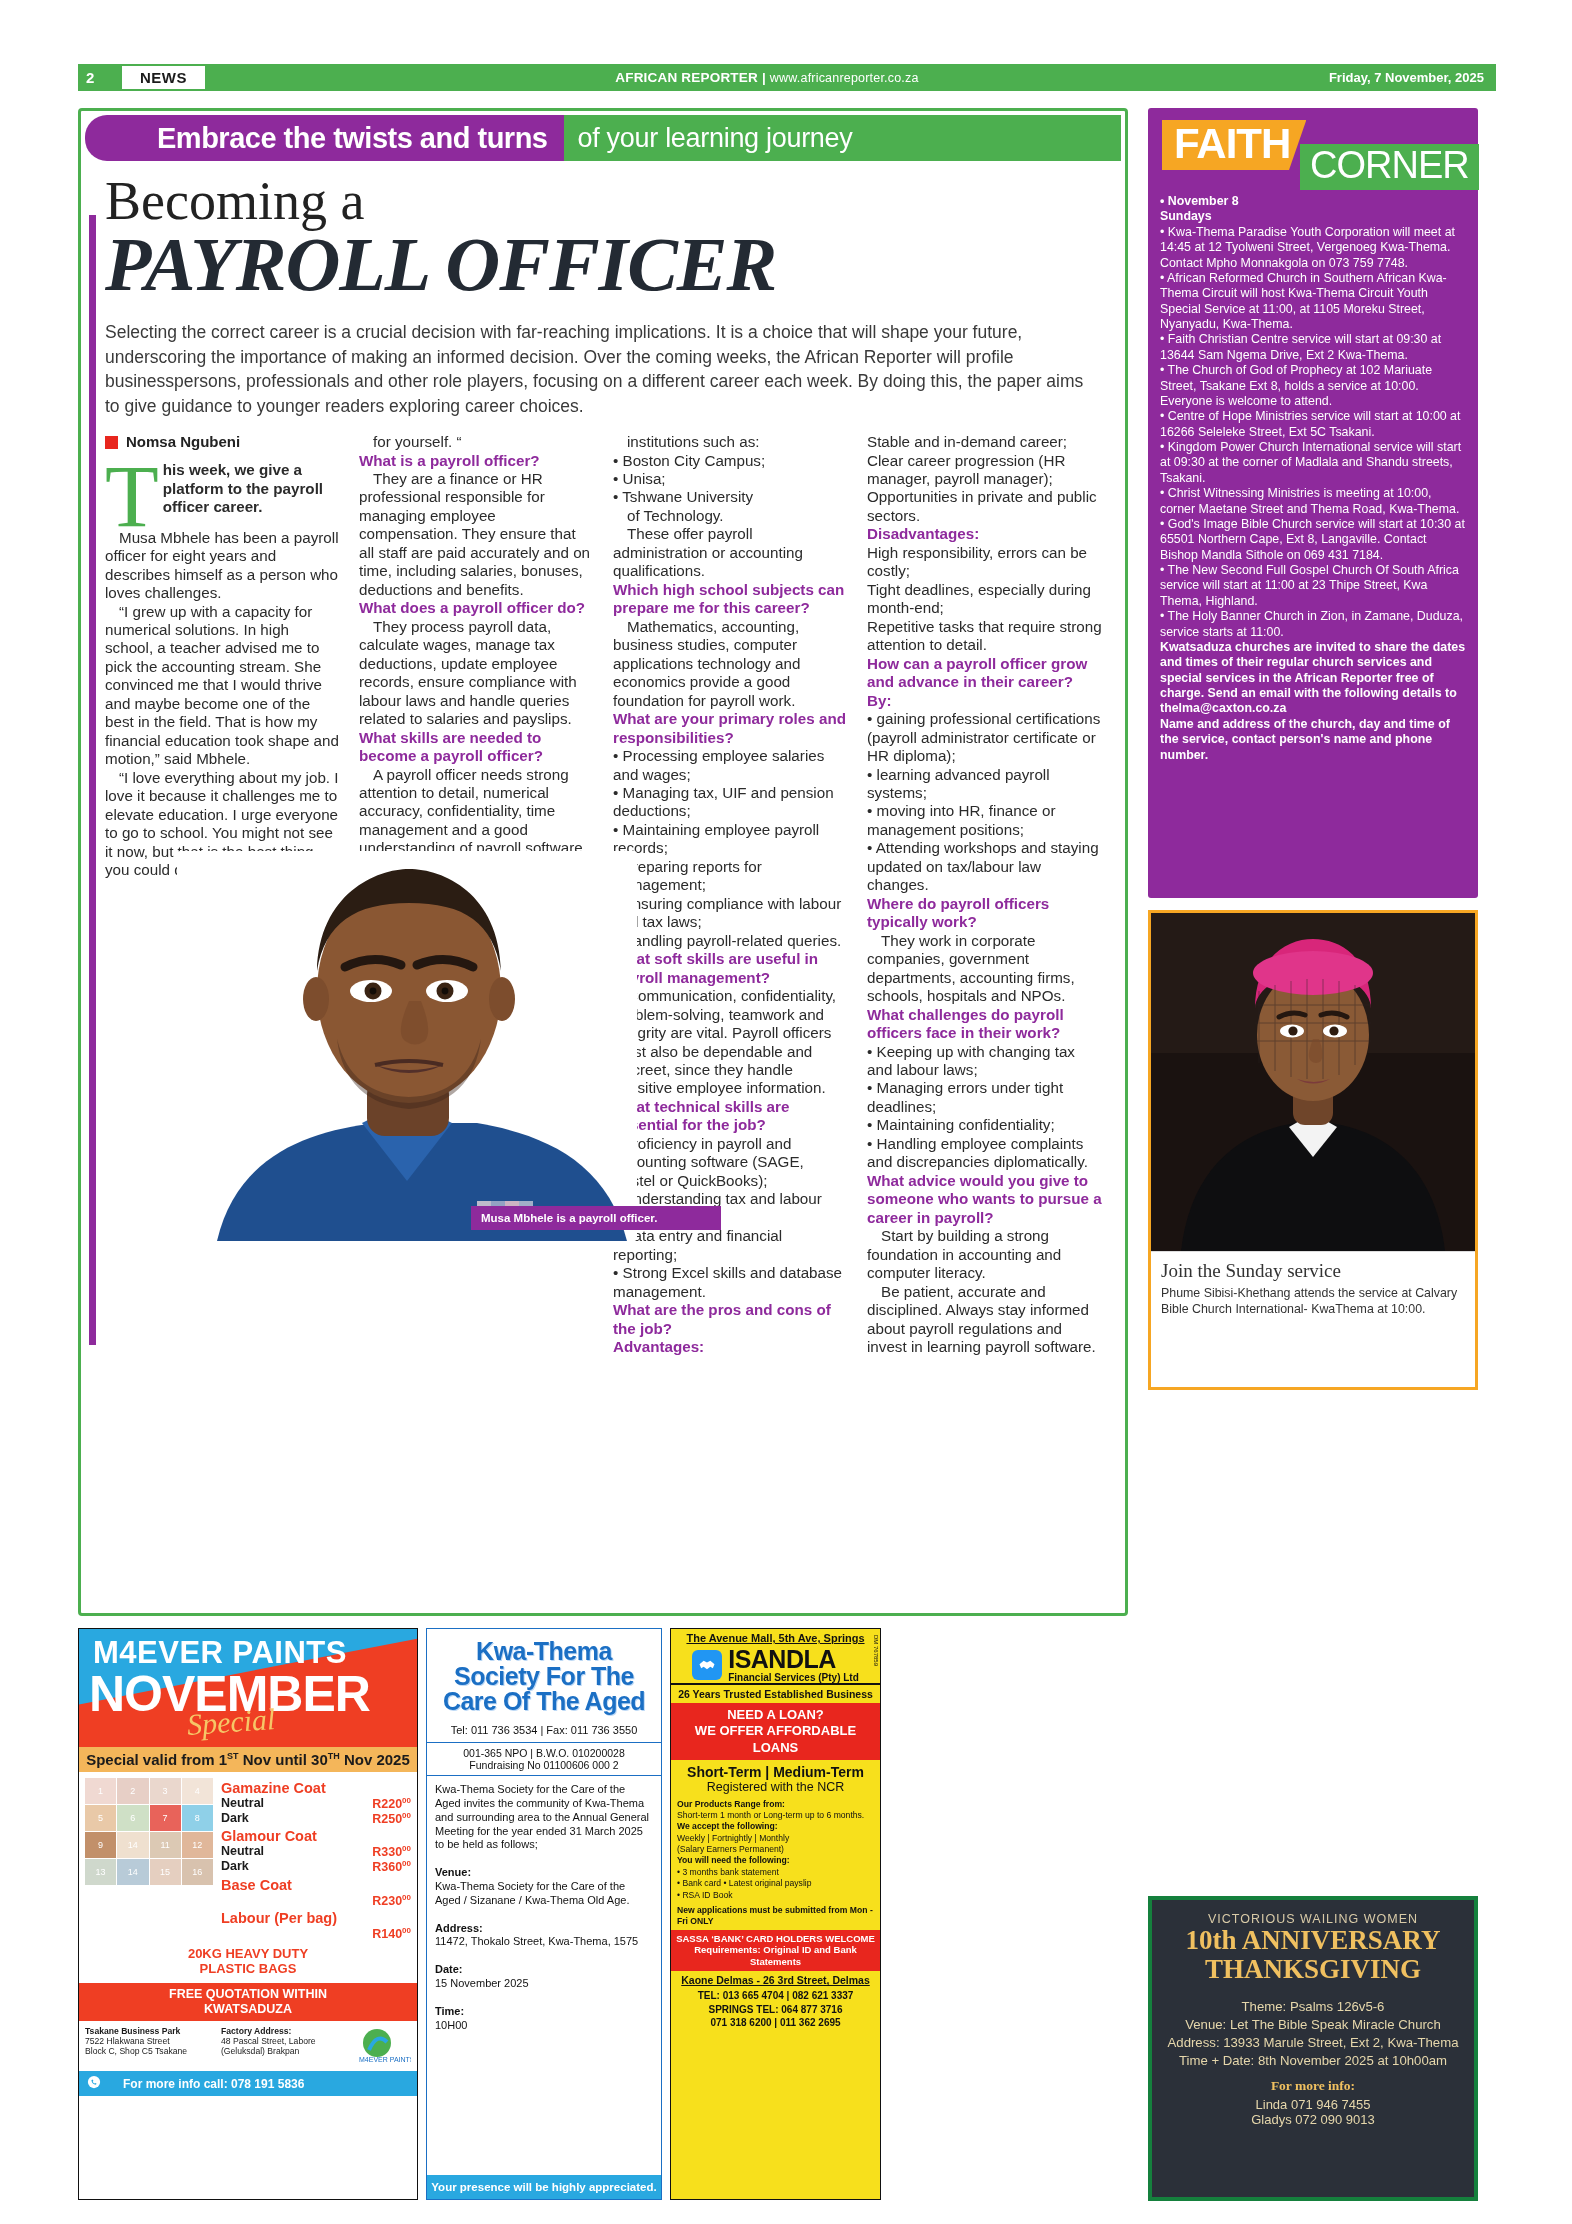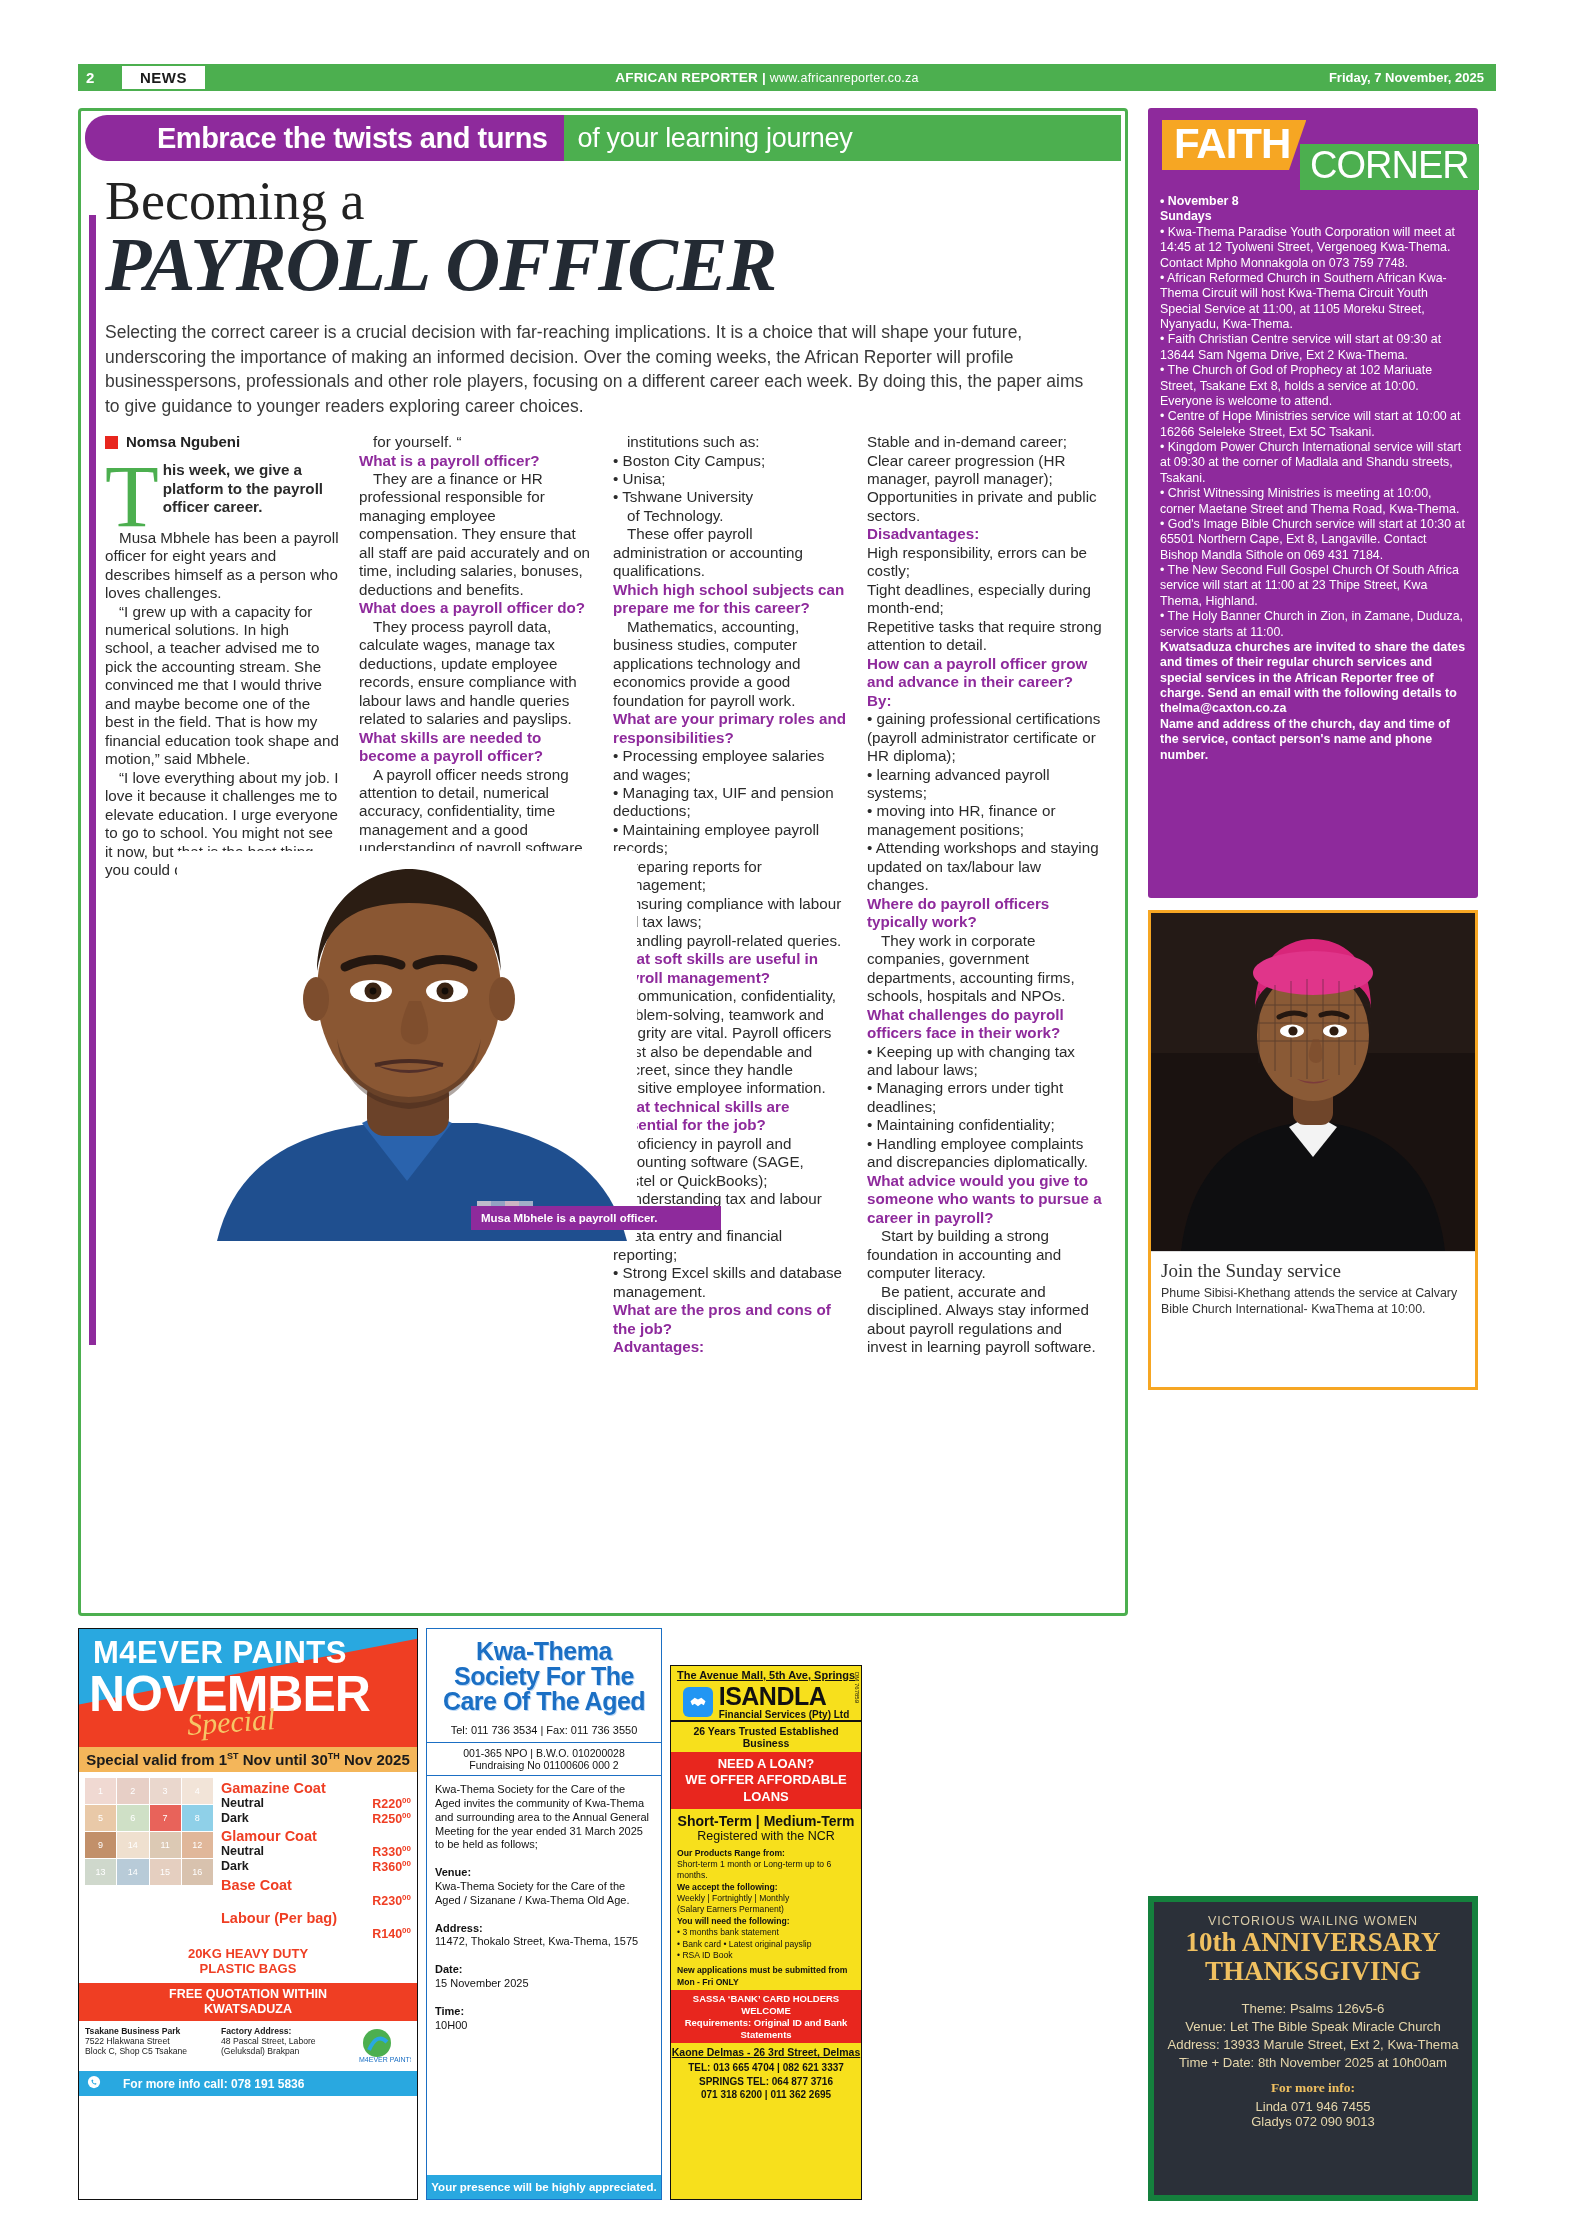--- a/index.html
+++ b/index.html
@@ -114,21 +114,21 @@
   .sunday-img { height: 338px; width: 100%; position: relative; overflow: hidden; background:#1d1410; }
   .sunday-title {
     font-family: "Liberation Serif", serif; font-size: 19px; color: #333;
     padding: 8px 10px 4px 10px; border-top: 1px solid #ddd;
   }
   .sunday-cap { font-size: 12.4px; line-height: 1.28; color: #333; padding: 0 10px 6px 10px; }
 
   
   .anniv {
     position: absolute; left: 1148px; top: 1896px; width: 330px; height: 305px;
-    background: #2b3039; border: 6px solid #15803d; padding: 12px 10px;
+    background: #2b3039; border: 4px solid #15803d; padding: 12px 10px;
     color: #e8c87a; text-align: center;
   }
   .anniv .top { font-size: 12.5px; letter-spacing: 1px; color: #d9cba8; }
   .anniv .big { font-family: "Liberation Serif", serif; font-weight: 700; font-size: 27px; color: #f0c060; line-height: 1.08; }
   .anniv .line { font-size: 13.2px; color: #e6d7ab; margin-top: 3px; }
   .anniv .gap { height: 12px; }
   .anniv .info { font-family:"Liberation Serif",serif; font-weight:700; font-size: 13.5px; color: #f0c060; margin-top: 10px; }
   .anniv .phones { display:flex; justify-content: space-around; font-size: 13px; color: #e6d7ab; margin-top: 3px; flex-direction: column;}
 
   
@@ -172,21 +172,21 @@
     -webkit-text-stroke: 0px; text-shadow: 1px 1px 0 #bcd8f5;
   }
   .aged-tel { text-align:center; font-size:11px; color:#111; padding:6px 4px; }
   .aged-npo { text-align:center; font-size:10.5px; color:#111; border-top:1px solid #1b6fc4; border-bottom:1px solid #1b6fc4; padding:4px; }
   .aged-body { font-size:11px; line-height:1.26; padding:7px 8px; color:#111;}
   .aged-body b { font-weight:700; }
   .aged-foot { position:absolute; left:0; bottom:0; width:100%; background:#29a8e0; color:#fff;
                font-size:11.5px; font-weight:700; text-align:center; padding:6px 0;}
 
   
-  .ad-isandla { width: 192px; background:#f7e01c; border:1px solid #111;margin-top:37px; }
+  .ad-isandla { width: 211px; background:#f7e01c; border:1px solid #111; }
   .is-addr { text-align:center; font-size:11px; font-weight:700; text-decoration:underline; padding:3px 0; color:#111;}
   .is-logo { display:flex; align-items:center; justify-content:center; gap:6px; }
   .is-mark { width:30px; height:30px; background:#2196f3; border-radius:6px; color:#fff; font-size:16px;
              display:flex; align-items:center; justify-content:center; }
   .is-name { font-size:25px; font-weight:800; color:#111; letter-spacing:-.5px; line-height:1;}
   .is-sub { font-size:10px; font-weight:700; color:#111; }
   .is-trust { text-align:center; font-size:10.5px; font-weight:700; border-top:2px solid #111; padding:3px 0; color:#111;}
   .is-red { background:#e8261e; color:#fff; text-align:center; font-weight:800; font-size:13px; padding:4px 0; line-height:1.25;}
   .is-term { text-align:center; font-weight:800; font-size:14px; color:#111; padding-top:4px;}
   .is-ncr { text-align:center; font-size:12.5px; color:#111; padding-bottom:3px;}

